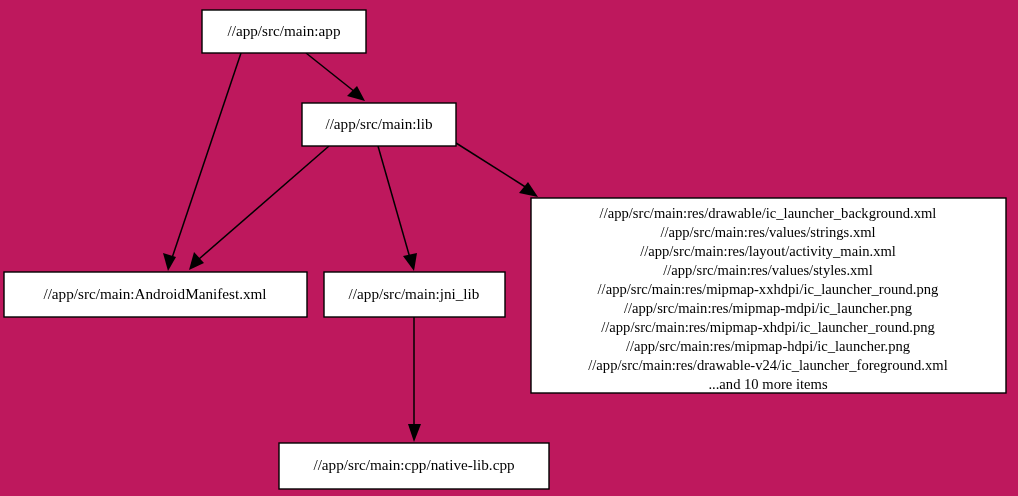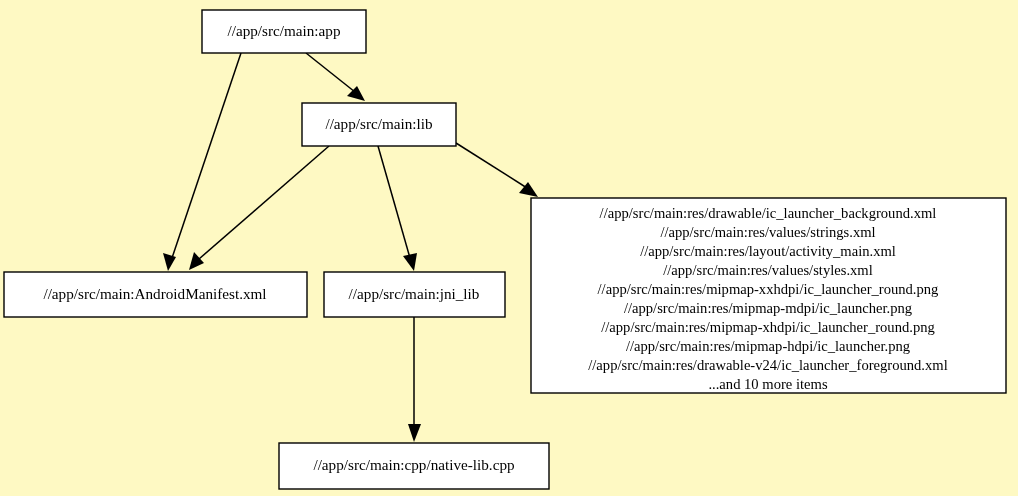--- a/index.html
+++ b/index.html
@@ -5,21 +5,21 @@
 <style>
   html, body {
     margin: 0;
     padding: 0;
     background: #ffffff;
   }
   #graph-root {
     position: relative;
     width: 1018px;
     height: 496px;
-    background: #fef9c3;
+    background: #be185d;
     overflow: hidden;
     font-family: "Liberation Serif", "DejaVu Serif", serif;
   }
   svg.graph-canvas {
     position: absolute;
     left: 0;
     top: 0;
     width: 1018px;
     height: 496px;
   }

